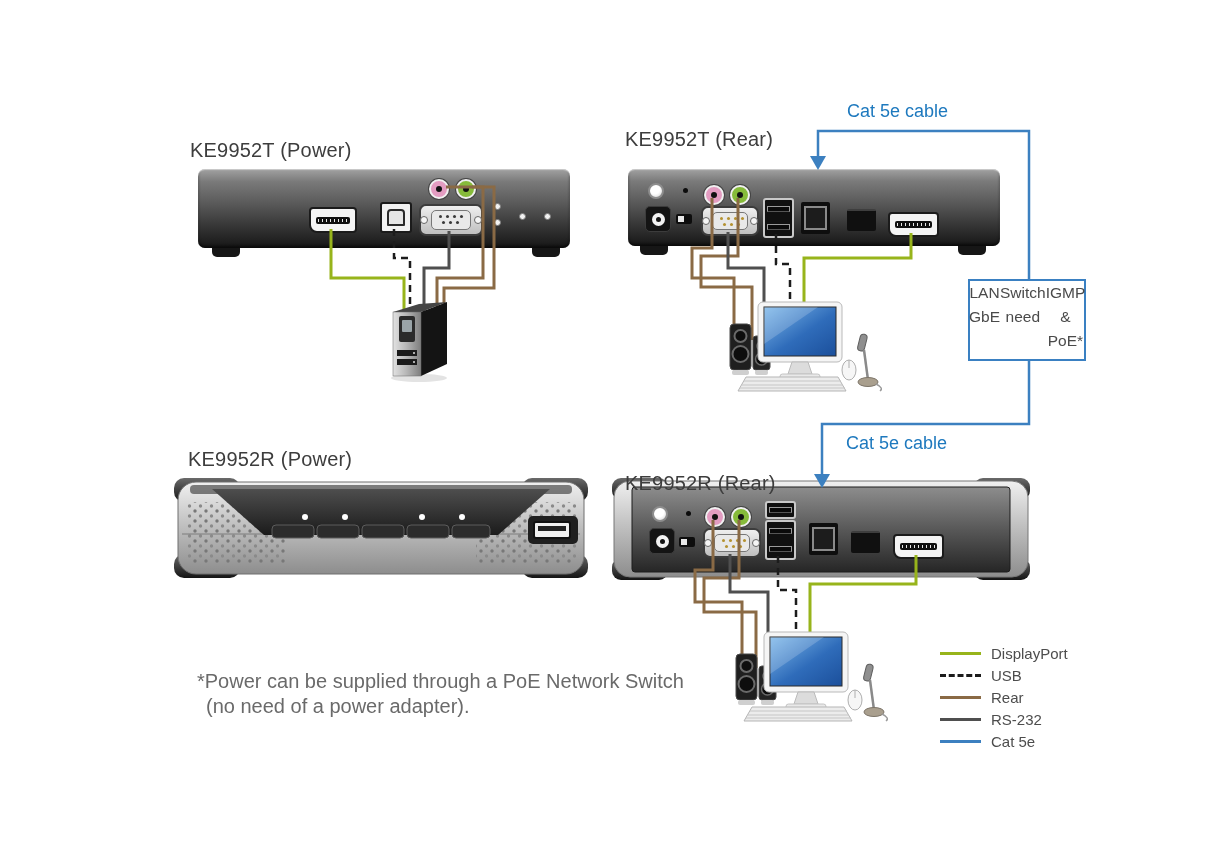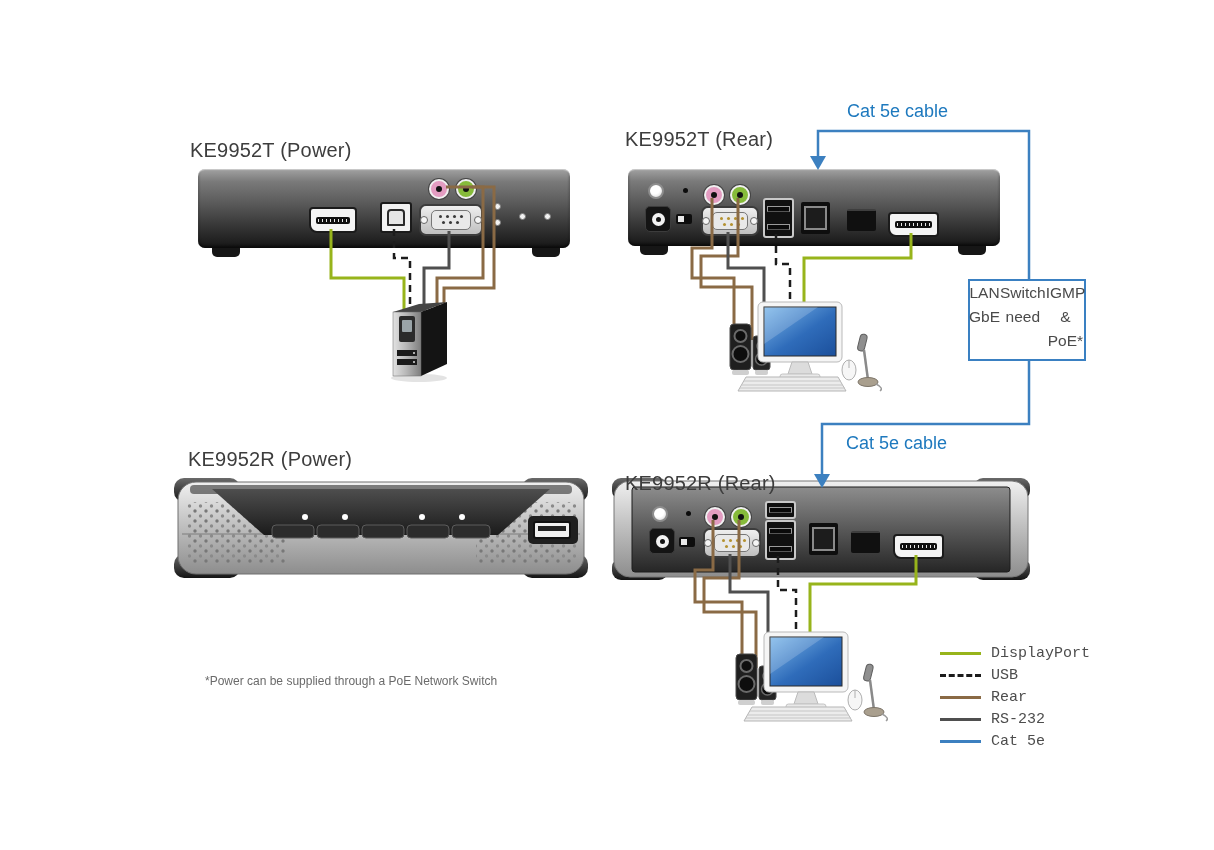--- a/index.html
+++ b/index.html
@@ -8,32 +8,32 @@
     font-family:"Liberation Sans",sans-serif;
   }
   
   .dev-title{position:absolute;font-size:20px;color:#3d3d3d;letter-spacing:.2px;white-space:nowrap;z-index:6;}
   .cat5e-label{position:absolute;font-size:18px;color:#1e79be;white-space:nowrap;z-index:6;}
   .switch-box{
     position:absolute;left:968px;top:279px;width:114px;height:78px;background:#fff;
     border:2px solid #3a80c2;z-index:5;display:flex;flex-direction:row;justify-content:center;
     text-align:center;font-size:15.5px;color:#4a4a4a;line-height:24px;
   }
-  .footnote{position:absolute;left:205px;top:669px;font-size:12px;color:#6a6a6a;line-height:25px;z-index:6;}
+  .footnote{position:absolute;left:197px;top:669px;font-size:20px;color:#6a6a6a;line-height:25px;z-index:6;}
   .footnote .l2{padding-left:9px;}
   
   .legend{position:absolute;left:940px;top:642px;z-index:6;}
   .legend-row{display:flex;align-items:center;height:22px;}
   .legend-swatch{width:41px;height:0;margin-right:10px;}
   .sw-dp{border-top:3px solid #97b41b;}
   .sw-usb{border-top:3px dashed #1c1c1c;}
   .sw-audio{border-top:3px solid #8a6a45;}
   .sw-rs232{border-top:3px solid #4f4f4f;}
   .sw-cat5e{border-top:3px solid #3c80c0;}
-  .legend-label{font-size:15px;color:#4d4d4d;font-family:Liberation Mono, monospace;}
+  .legend-label{font-size:15px;color:#4d4d4d;}
   
   .dev{position:absolute;z-index:1;}
   .t-body{
     position:absolute;inset:0;border-radius:7px;
     background:linear-gradient(180deg,#a2a2a2 0%,#7a7a7a 16%,#585858 45%,#343434 74%,#161616 100%);
     box-shadow:inset 0 1px 1px rgba(255,255,255,.5), inset 0 -2px 3px rgba(0,0,0,.6);
   }
   .foot{position:absolute;width:28px;height:9px;background:#161616;border-radius:0 0 5px 5px;z-index:0;}
   
   .port{position:absolute;}
@@ -387,20 +387,21 @@
         <rect x="137" y="36" width="7" height="17" rx="3.5" transform="rotate(14 140 44)" fill="#8f8f8f" stroke="#5d5d5d"></rect>
         <line x1="142" y1="52" x2="146" y2="82" stroke="#8a8a8a" stroke-width="2.5"></line>
         <ellipse cx="146" cy="84" rx="10" ry="4.5" fill="#a99f8e" stroke="#7c7468"></ellipse>
         <path d="M154 86 q8 4 4 7" fill="none" stroke="#9a9a9a" stroke-width="1.5"></path>
       </g>
     </svg>
   </div>
 
   <div class="footnote">
     <div class="l1">*Power can be supplied through a PoE Network Switch</div>
+    <div class="l2">(no need of a power adapter).</div>
   </div>
 
   <div class="legend">
     <div class="legend-row">
       <div class="legend-swatch sw-dp"></div>
       <div class="legend-label">DisplayPort</div>
     </div>
     <div class="legend-row">
       <div class="legend-swatch sw-usb"></div>
       <div class="legend-label">USB</div>

